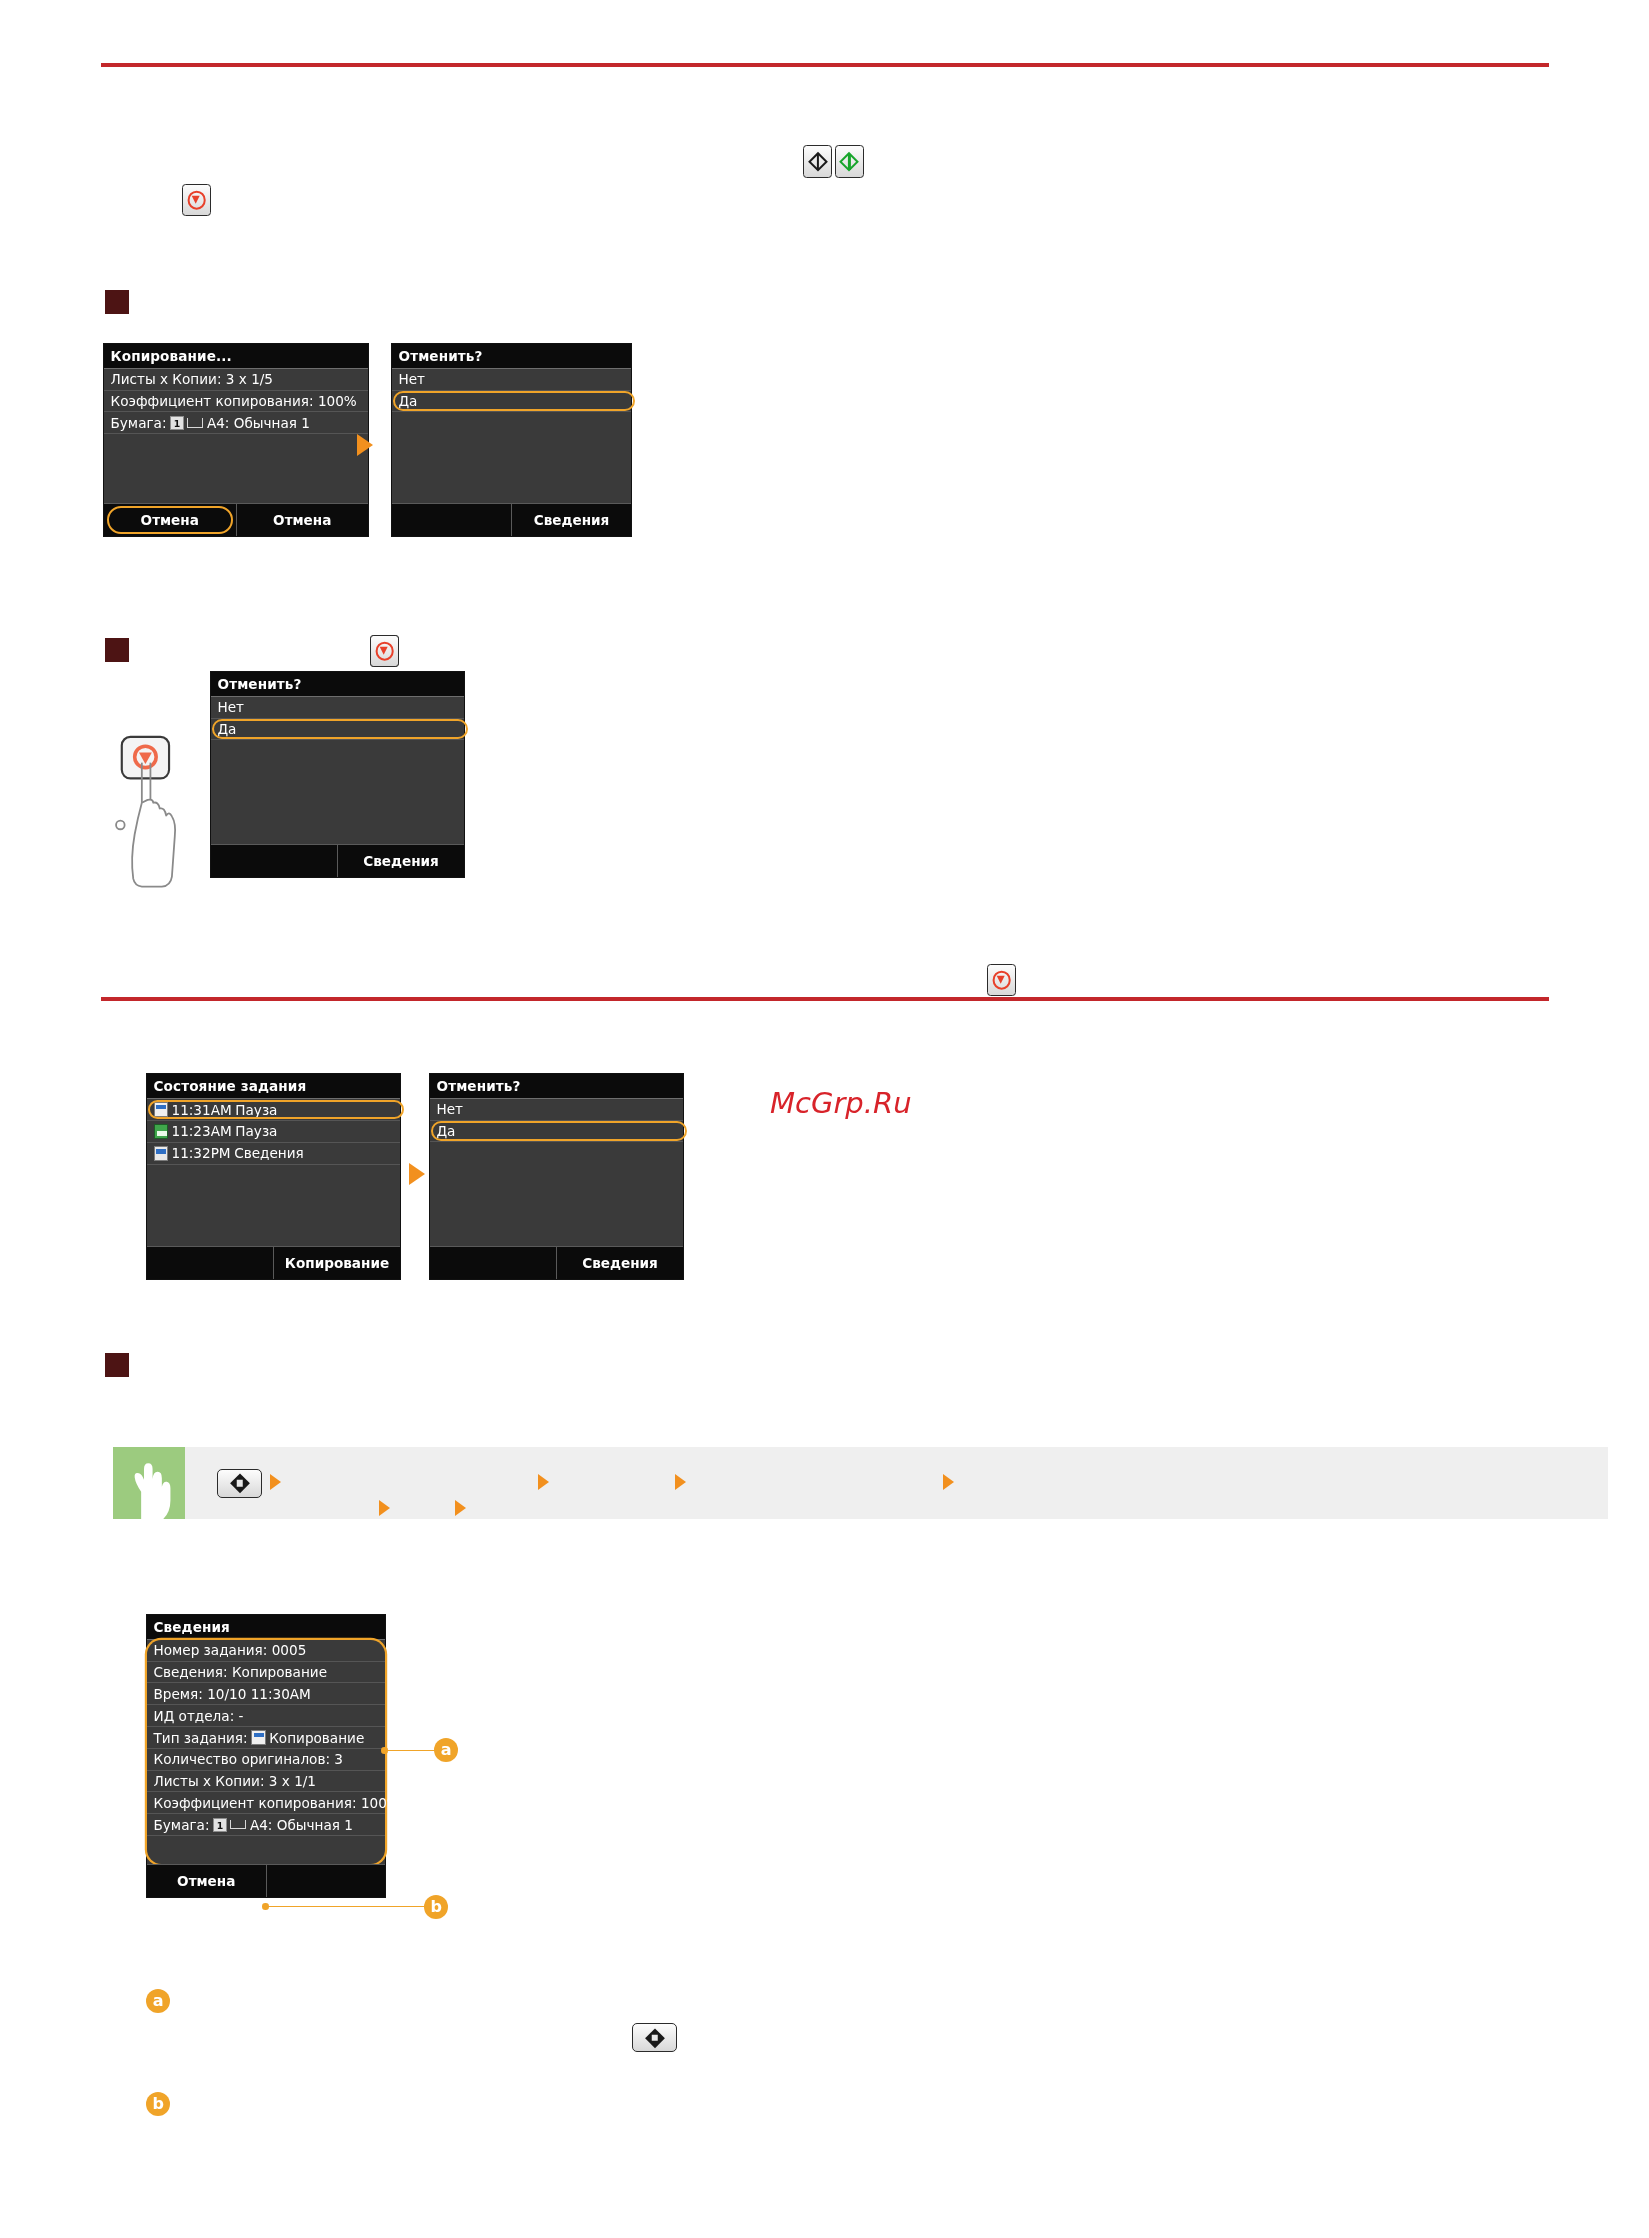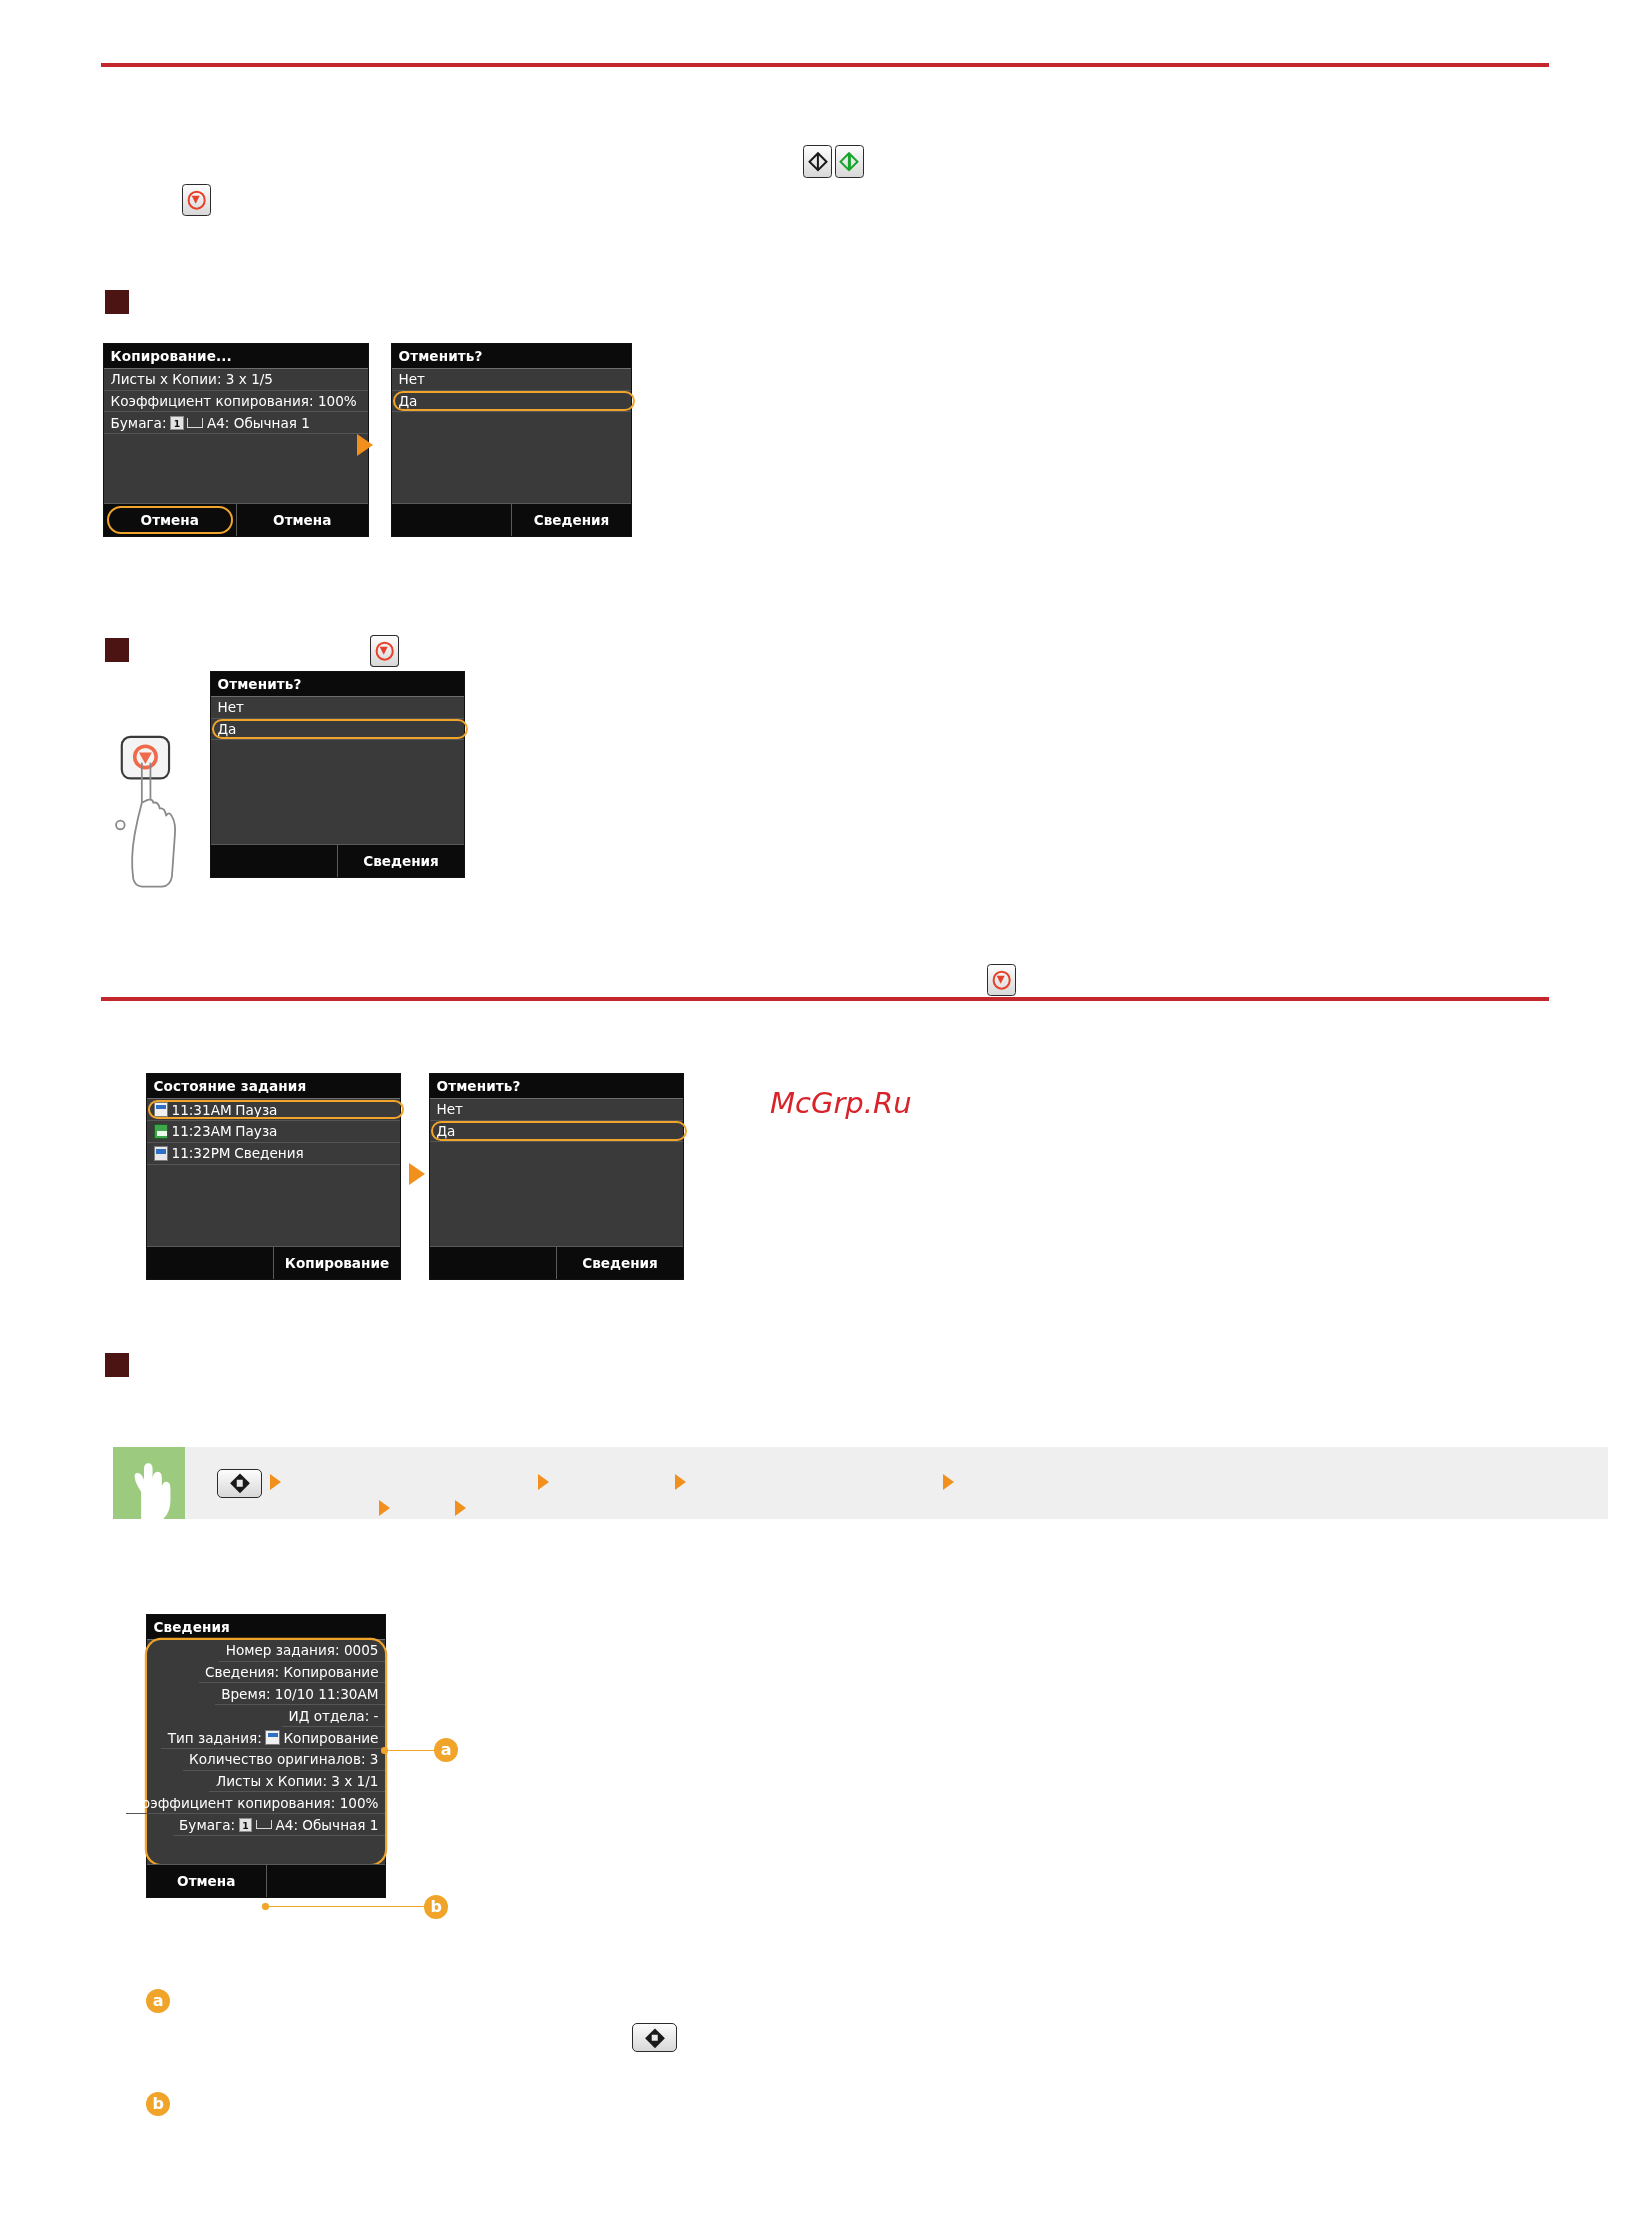--- a/index.html
+++ b/index.html
@@ -62,21 +62,20 @@
   .lcd-foot .fbtn{
     flex:1;
     display:flex;align-items:center;justify-content:center;
     font-size:13.6px;font-weight:bold;
     white-space:nowrap;
   }
   .lcd-foot .fbtn + .fbtn{border-left:0.7px solid #5a5a5a;}
   .sel-box{
     box-shadow:0 0 0 2.2px #f0a429;
     border-radius:14.4px;
-    align-items:flex-end;
   }
   
   .row-sel{
     position:relative;
   }
   .row-sel::after{
     content:"";
     position:absolute;left:0.7px;right:-4.3px;top:0.7px;bottom:0.7px;
     border:2.2px solid #f0a429;
     border-radius:16px;

